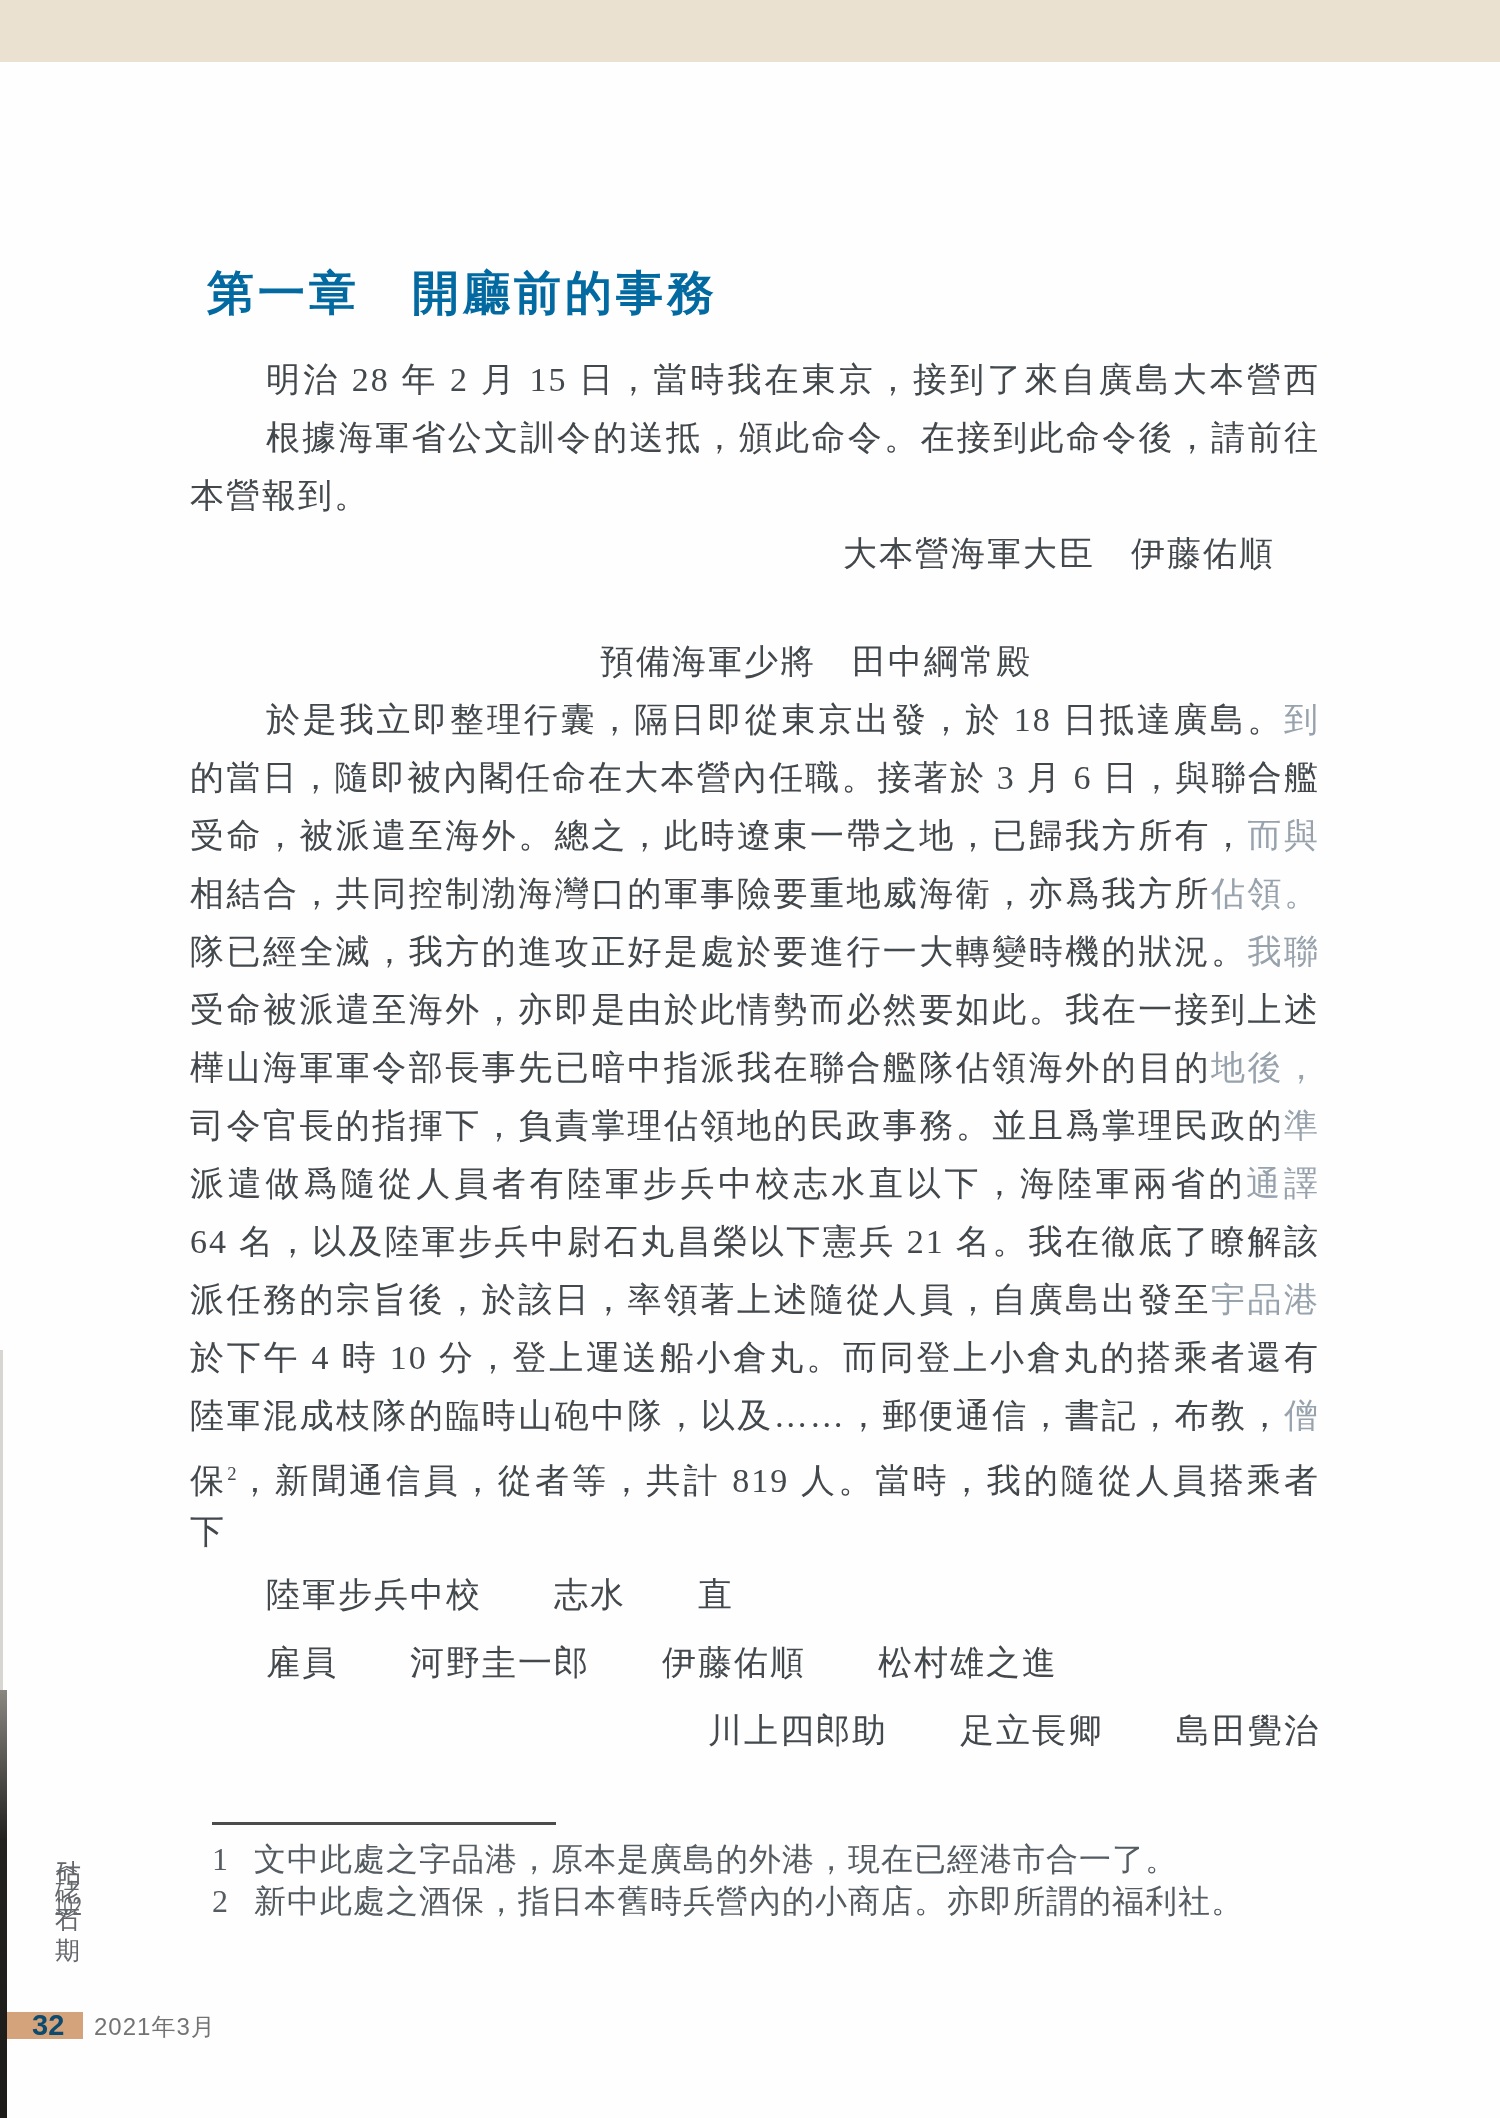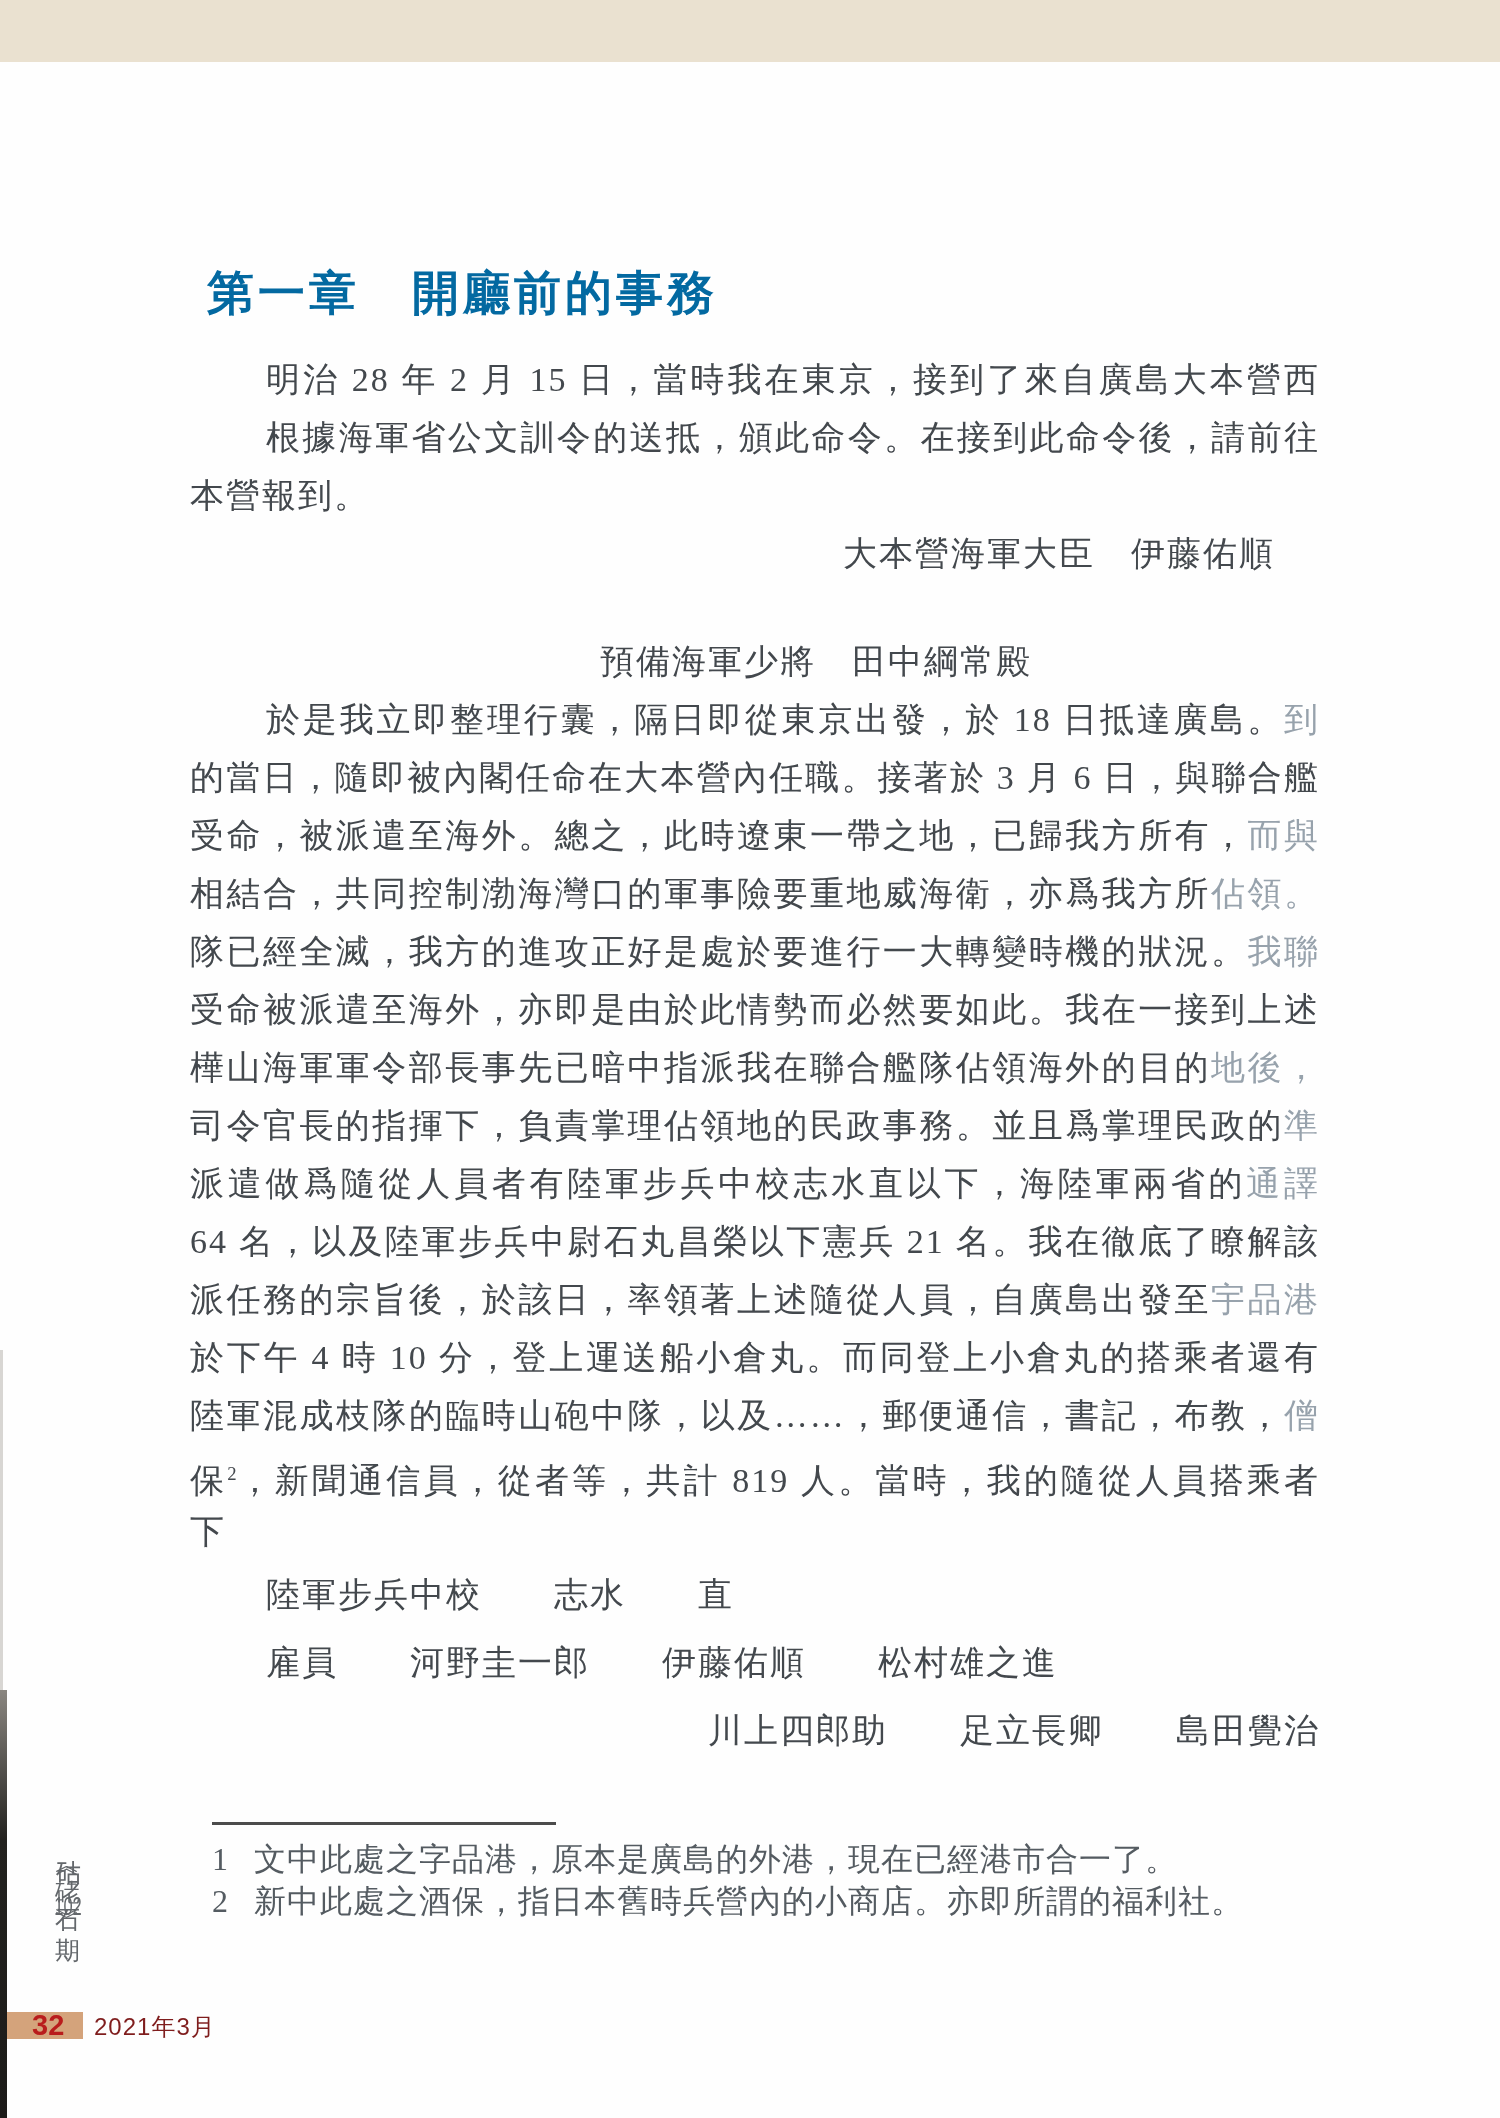--- a/index.html
+++ b/index.html
@@ -36,24 +36,24 @@
 
   .sidebar-journal{position:absolute;left:48px;top:1858px;width:40px;
        writing-mode:vertical-rl;text-orientation:mixed;
        font-family:"Liberation Sans","DejaVu Sans",sans-serif;
        font-size:25px;color:#63676b;letter-spacing:2px;line-height:40px;}
   .sidebar-journal .combine{text-combine-upright:all;}
 
   .page-badge{position:absolute;left:7px;top:2012px;width:76px;height:27px;background:#d4a37b;}
   .page-number{position:absolute;left:32px;top:2008px;
        font-family:"Liberation Sans","DejaVu Sans",sans-serif;
-       font-weight:700;font-size:29px;color:#b91c1c;line-height:34px;}
+       font-weight:700;font-size:29px;color:#0c4a6e;line-height:34px;}
   .issue-date{position:absolute;left:94px;top:2012px;
        font-family:"Liberation Sans","DejaVu Sans",sans-serif;
-       font-size:24px;color:#7f1d1d;line-height:30px;letter-spacing:1px;}
+       font-size:24px;color:#737373;line-height:30px;letter-spacing:1px;}
 
   .edge-shadow-light{position:absolute;left:0;top:1350px;width:3px;height:360px;background:#b8b4ae;opacity:.55;}
   .edge-shadow-dark{position:absolute;left:0;top:1690px;width:7px;height:428px;
        background:linear-gradient(#8a8680,#23221f 35%,#1c1b19);}
 </style>
 </head>
 <body>
 
 <div class="top-band"></div>
 <div class="page-paper"></div>

